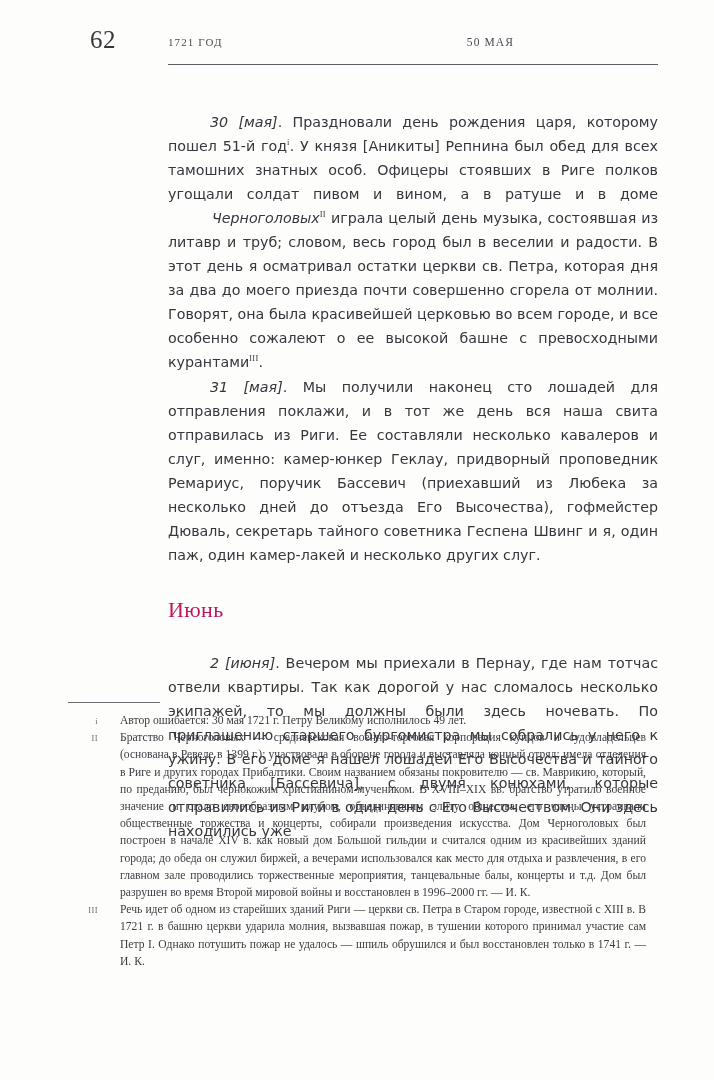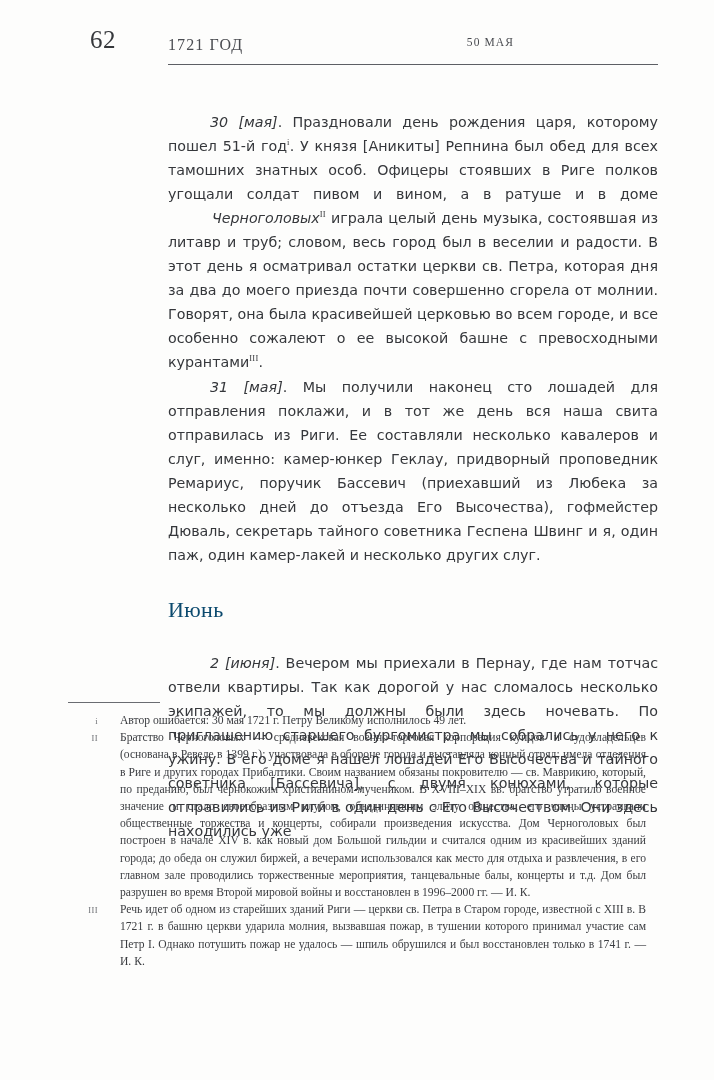--- a/index.html
+++ b/index.html
@@ -32,21 +32,21 @@
     font-family: "Liberation Serif", "DejaVu Serif", serif;
     font-size: 25px;
     color: #35373b;
     letter-spacing: 0.5px;
   }
   .head-left {
     position: absolute;
     left: 168px;
     top: 36px;
     font-family: "Liberation Serif", "DejaVu Serif", serif;
-    font-size: 16px;
+    font-size: 11px;
     letter-spacing: 1.1px;
     color: #4a4c51;
   }
   .head-right {
     position: absolute;
     right: 56px;
     top: 36px;
     font-family: "Liberation Serif", "DejaVu Serif", serif;
     font-size: 11.5px;
     letter-spacing: 1.1px;
@@ -92,21 +92,21 @@
     line-height: 0;
     font-family: "Liberation Serif", "DejaVu Serif", serif;
     letter-spacing: 0.3px;
   }
 
   .month-heading {
     margin: 0;
     font-family: "Liberation Serif", "DejaVu Serif", serif;
     font-weight: normal;
     font-size: 22px;
-    color: #0c4a6e;
+    color: #be185d;
     letter-spacing: 0.4px;
   }
   .gap-before-heading { height: 30px; }
   .gap-after-heading  { height: 28px; }
 
   
   .footnotes {
     position: absolute;
     left: 68px;
     top: 702px;

